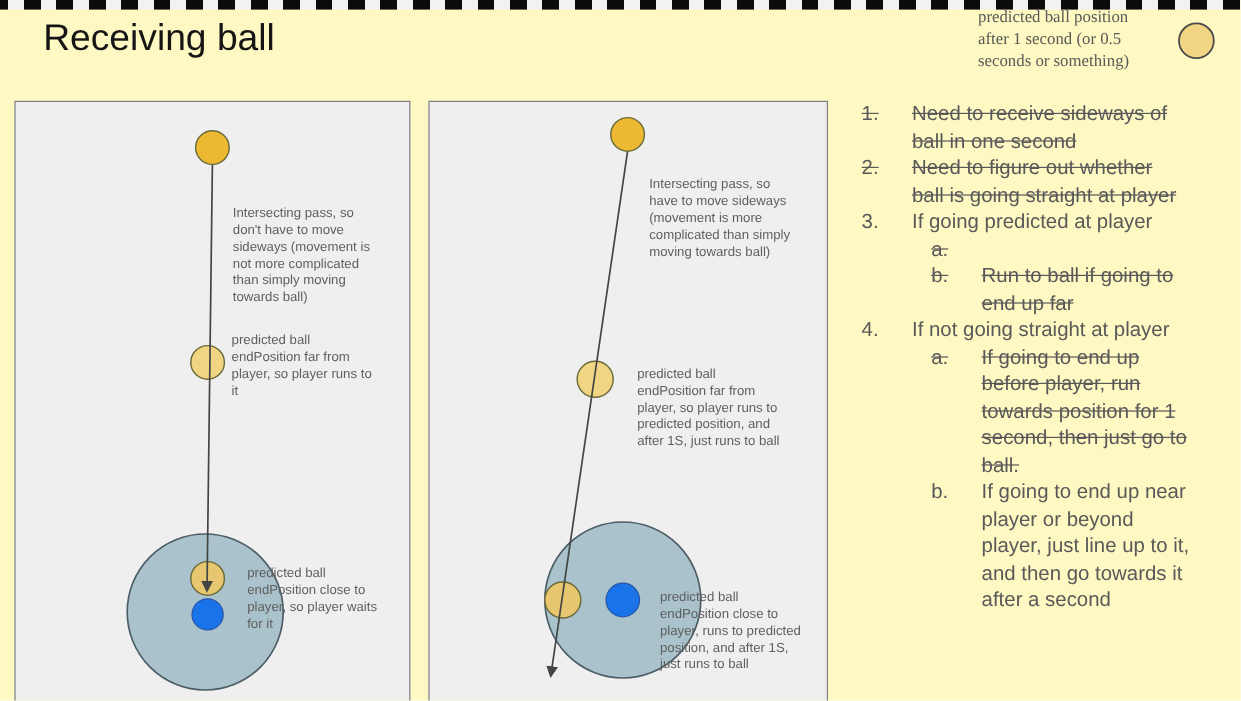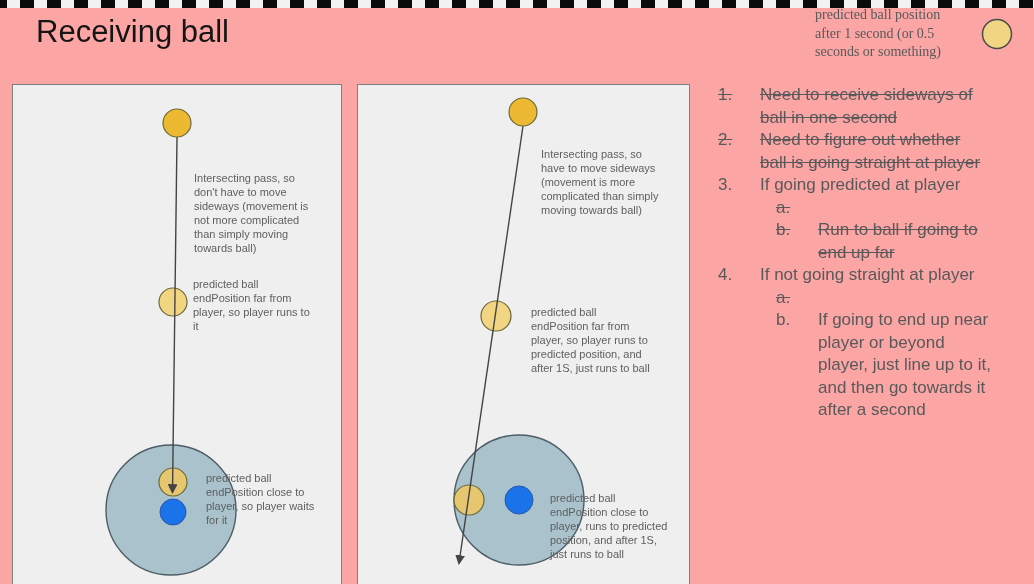--- a/index.html
+++ b/index.html
@@ -1,17 +1,17 @@
 <!DOCTYPE html>
 <html><head>
 <meta charset="utf-8">
 <style>
   html,body { margin:0; padding:0; background:#fff; }
   .canvas {
-    position:relative; width:1034px; height:584px; background:#fca5a5;
+    position:relative; width:1034px; height:584px; background:#fef9c3;
     font-family:"Liberation Sans", sans-serif; overflow:hidden;
   }
   .topbar {
     position:absolute; left:0; top:0; width:1034px; height:8px;
     background:repeating-linear-gradient(90deg,#0b0b0b 0 7px,#f2f2f2 7px 20px,#0b0b0b 20px 27px);
   }
   .slide-title {
     position:absolute; left:36px; top:12px; font-size:31px; line-height:40px;
     color:#151515;
   }
@@ -145,20 +145,25 @@
       <span class="marker">b.</span>
       <span class="txt">Run to ball if going to
 end up far</span>
     </div>
     <div class="row">
       <span class="marker">4.</span>
       <span class="txt">If not going straight at player</span>
     </div>
     <div class="row sub struck">
       <span class="marker">a.</span>
+      <span class="txt">If going to end up
+before player, run
+towards position for 1
+second, then just go to
+ball.</span>
     </div>
     <div class="row sub">
       <span class="marker">b.</span>
       <span class="txt">If going to end up near
 player or beyond
 player, just line up to it,
 and then go towards it
 after a second</span>
     </div>
   </div>

